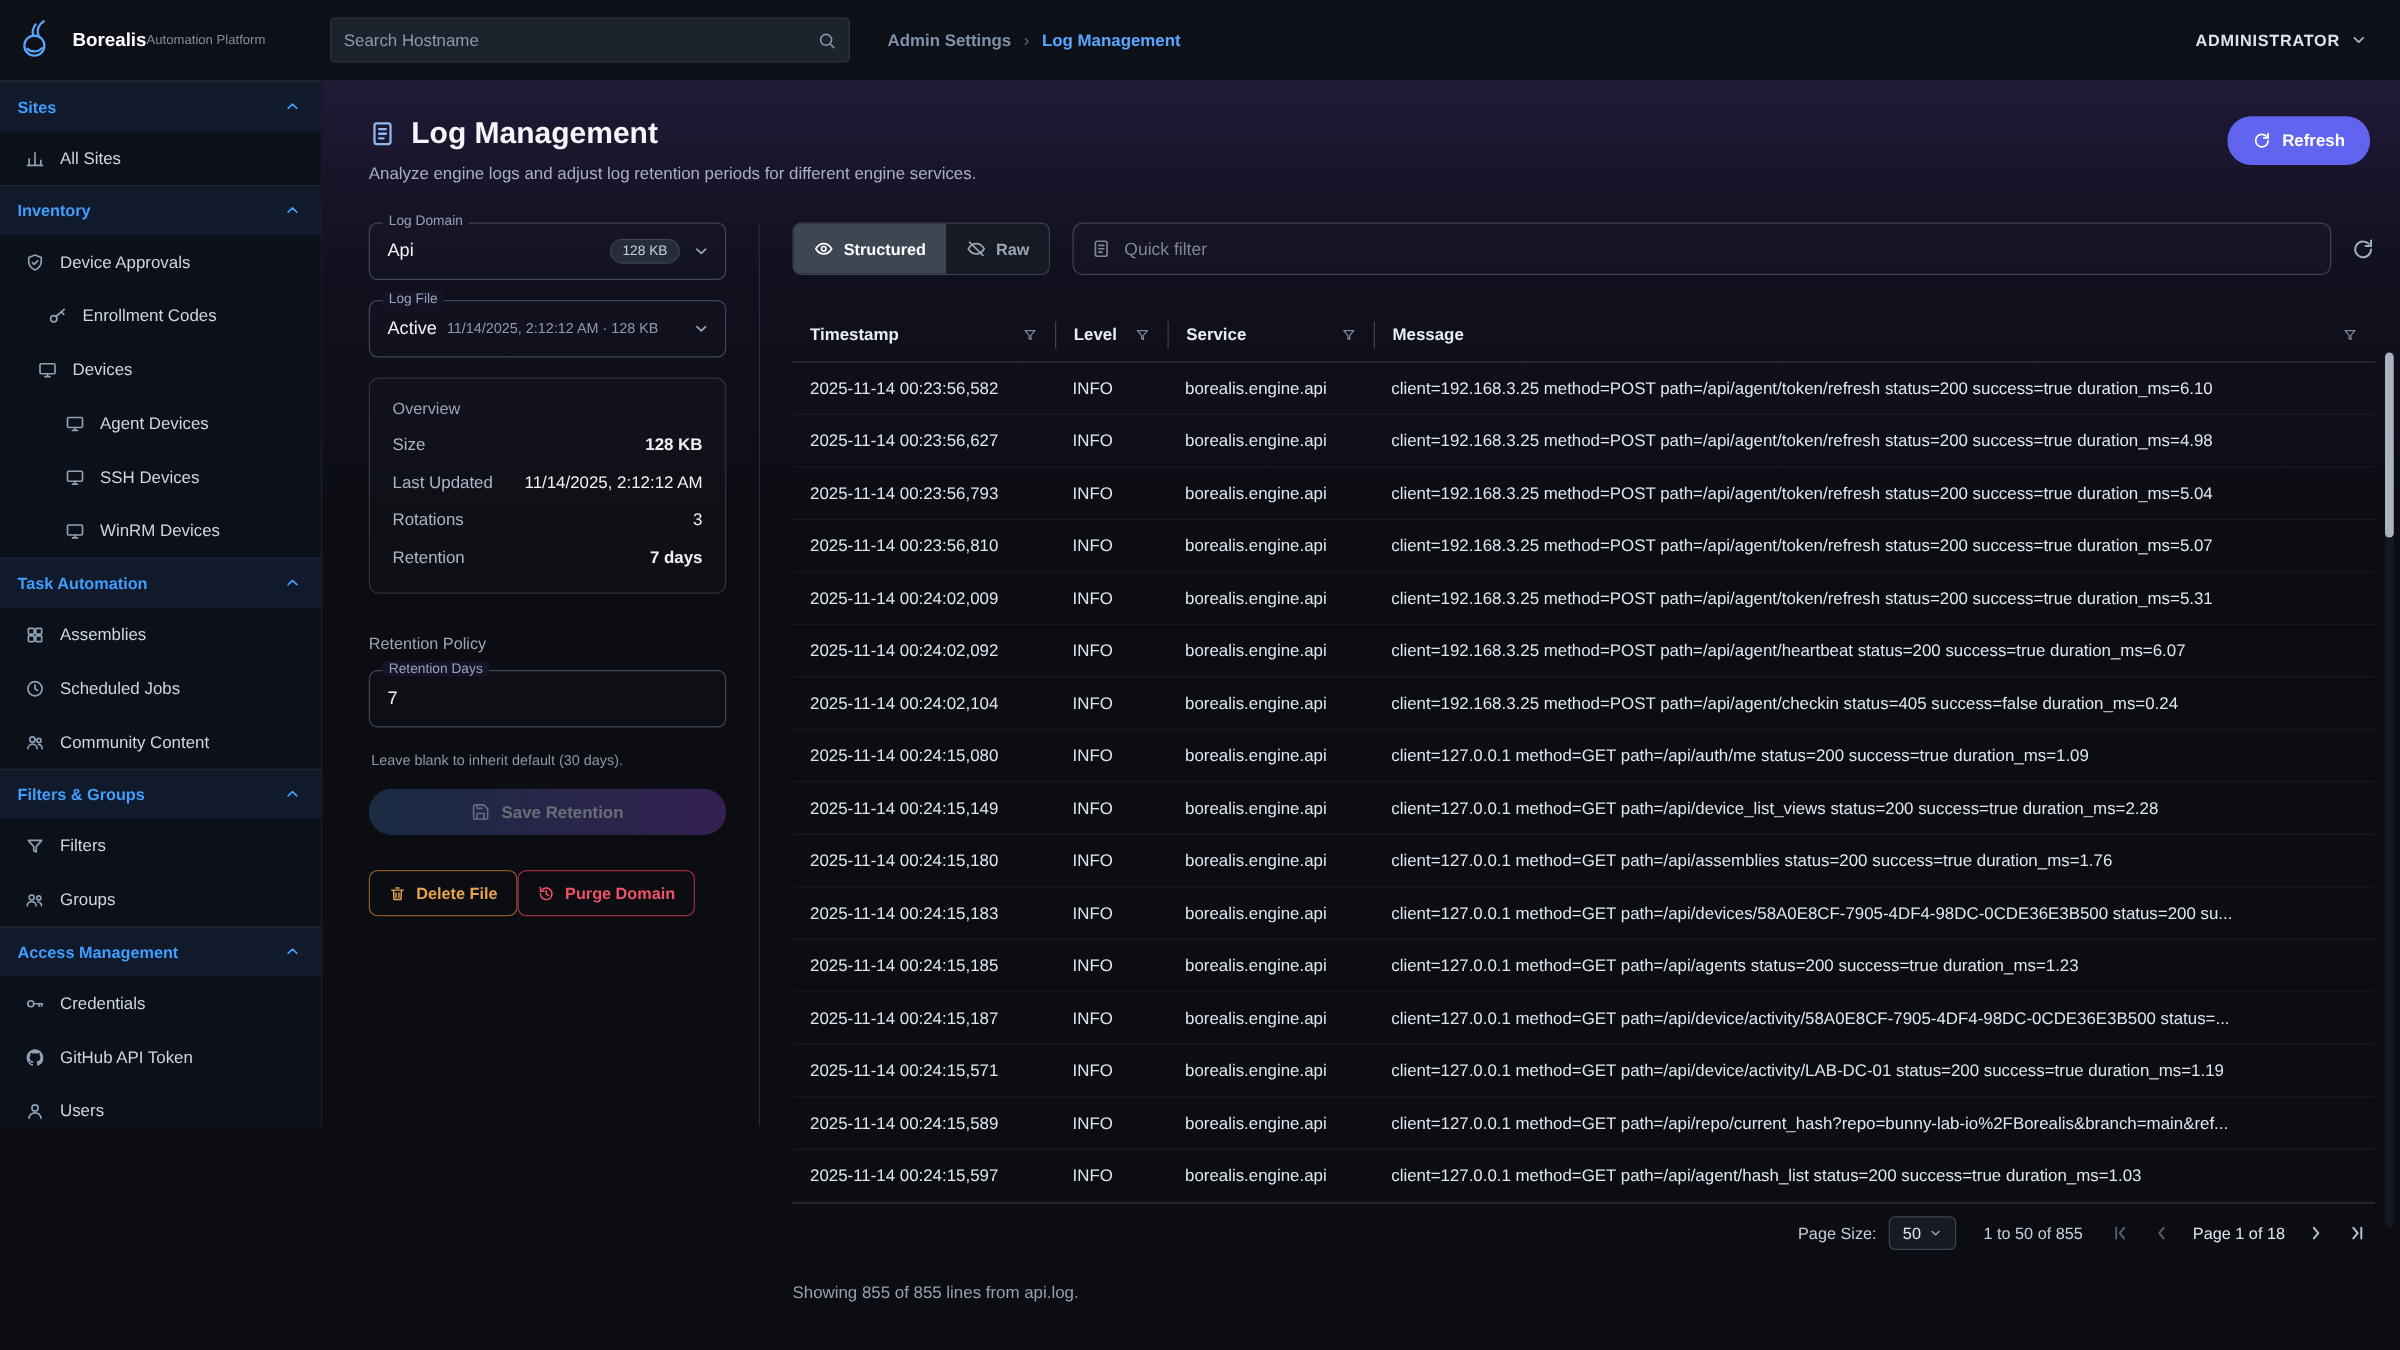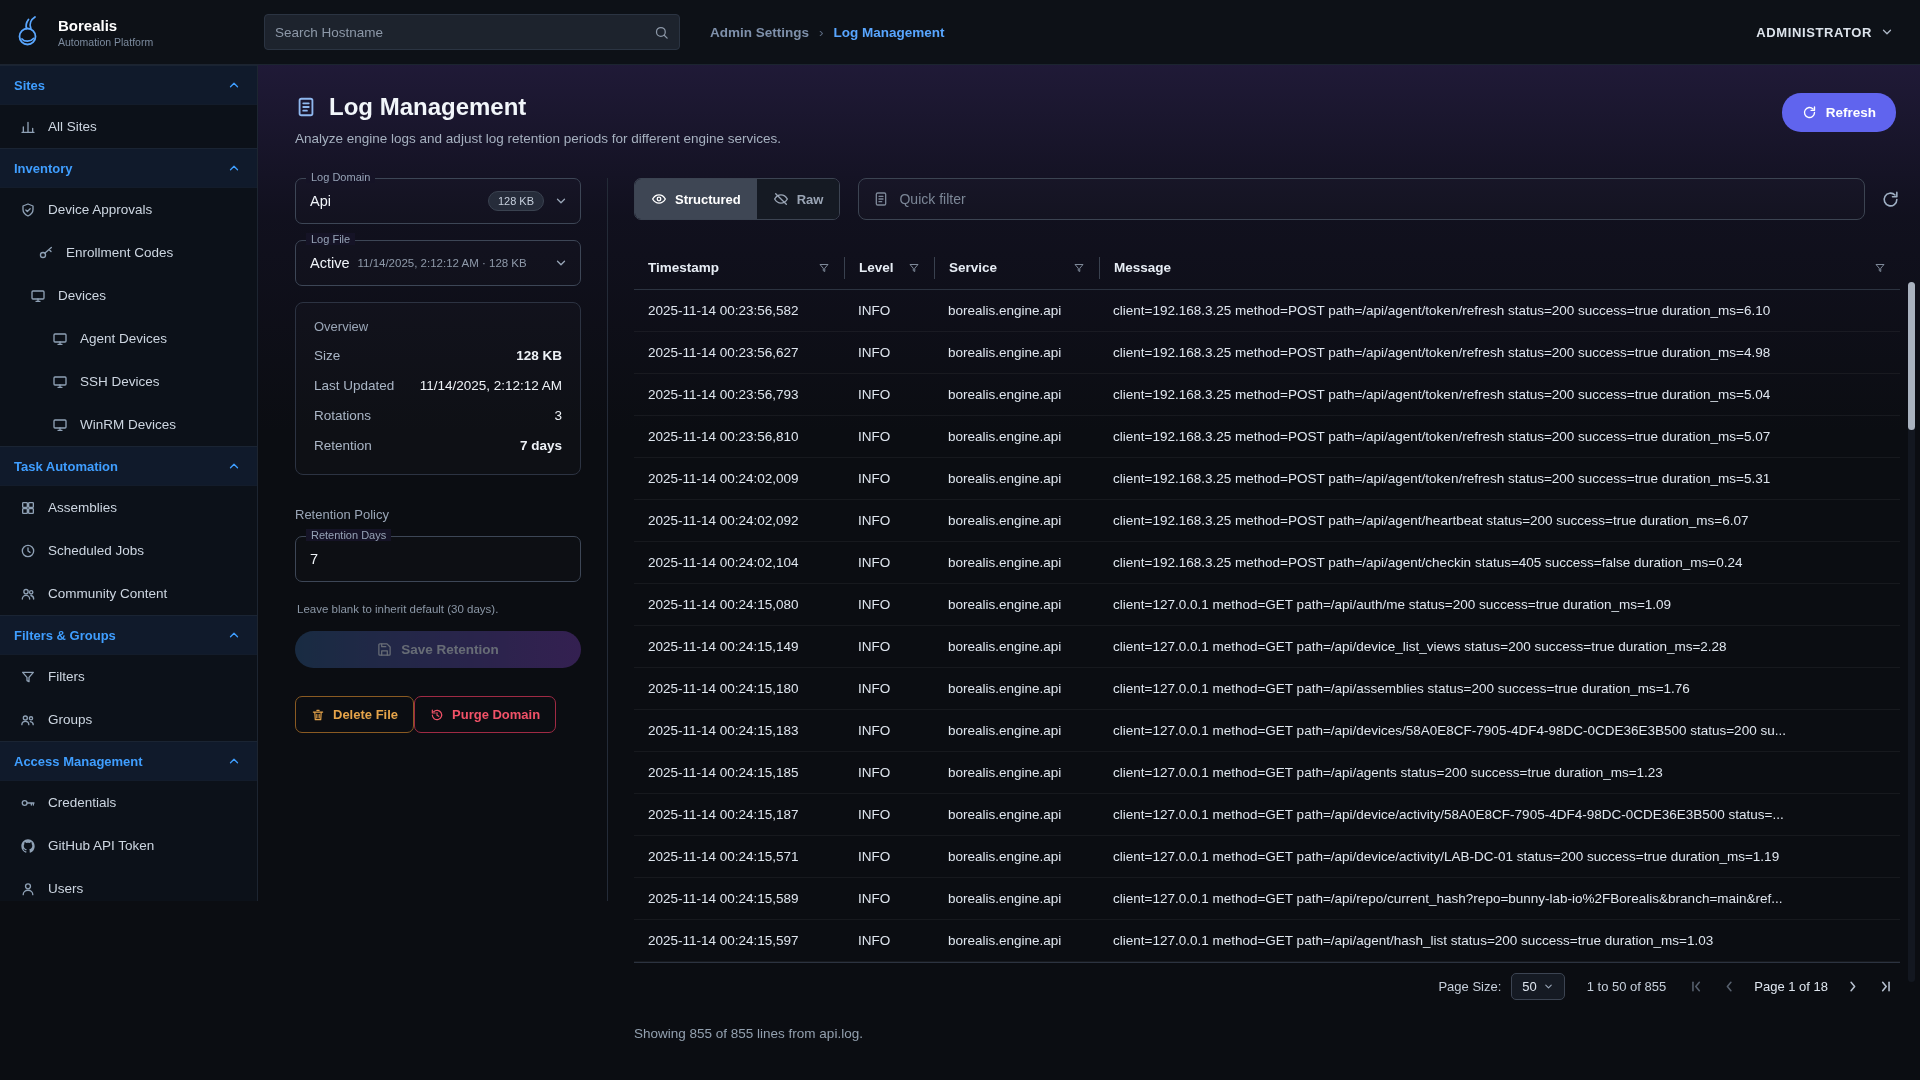--- a/index.html
+++ b/index.html
@@ -8,21 +8,21 @@
     font-family: "Liberation Sans", sans-serif;
     background:#0b0d12; color:#e6edf3; position:relative;
   }
   button { font-family: inherit; cursor:pointer; }
   input { font-family: inherit; }
   .svg-icon { display:inline-flex; align-items:center; justify-content:center; flex-shrink:0; }
 
   
   .topbar { height:65px; display:flex; align-items:center; background:#0d1117; border-bottom:1px solid #1c2430; }
   .brand { width:258px; flex-shrink:0; display:flex; align-items:center; gap:10px; padding-left:12px; }
-  .brand-text { display:flex; flex-direction:column; }
+  .brand-text { display:flex; flex-direction:row; }
   .brand-name { font-size:15px; font-weight:700; color:#ffffff; }
   .brand-sub { font-size:10.5px; color:#7c8b9e; margin-top:2px; }
   .searchbox { width:416px; height:36px; background:#1d232d; border:1px solid #2b3442; border-radius:4px;
     display:flex; align-items:center; padding:0 10px; margin-left:6px; }
   .searchbox input { flex:1; background:transparent; border:none; outline:none; color:#dfe6ef; font-size:13.5px; }
   .searchbox input::placeholder { color:#8d98a8; }
   .searchbox .svg-icon { color:#8d98a8; }
   .breadcrumb { margin-left:30px; display:flex; align-items:center; gap:10px; font-size:13.5px; }
   .bc-parent { color:#7e90aa; font-weight:600; }
   .bc-sep { color:#5b6a80; }

